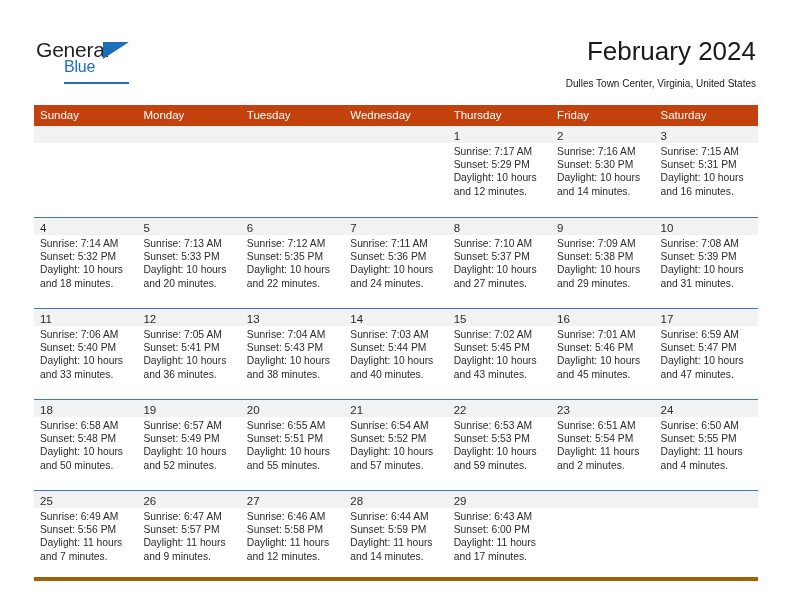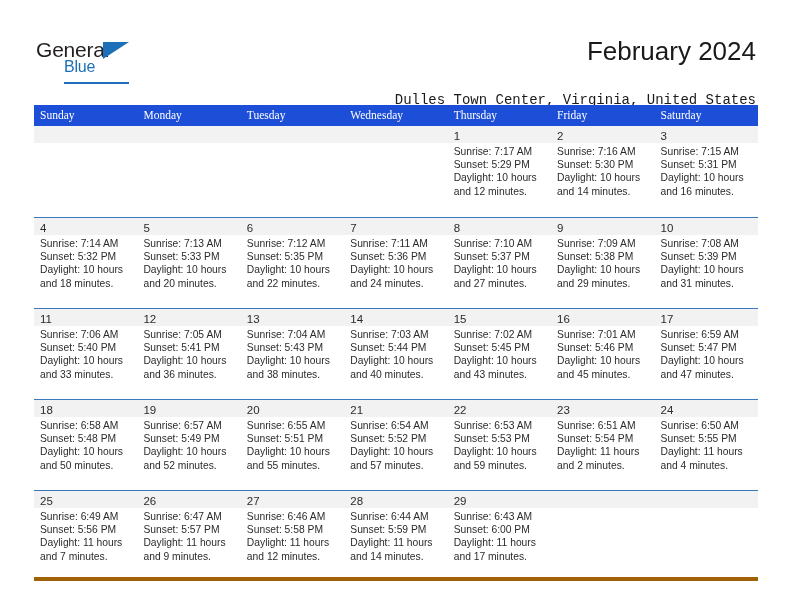--- a/index.html
+++ b/index.html
@@ -76,40 +76,38 @@
     right: 36px;
     top: 36px;
     font-size: 26px;
     color: #1a1a1a;
     text-align: center;
     white-space: nowrap;
   }
   .subtitle {
     position: absolute;
     right: 36px;
-    top: 92px;
-    font-size: 14px;
+    top: 78px;
+    font-size: 10px;
     color: #1a1a1a;
     text-align: right;
     white-space: nowrap;
-    font-family: Liberation Mono, monospace;
   }
 
   
   .calendar {
     position: absolute;
     left: 34px;
     top: 105px;
     width: 724px;
   }
   .weekdays {
     display: flex;
-    background: #1d4ed8;
+    background: #c2410c;
     height: 21px;
-    font-family: Liberation Serif, serif;
   }
   .weekday {
     flex: 1 1 0;
     color: #ffffff;
     font-size: 11.5px;
     line-height: 21px;
     padding-left: 6px;
     box-sizing: border-box;
     white-space: nowrap;
   }

